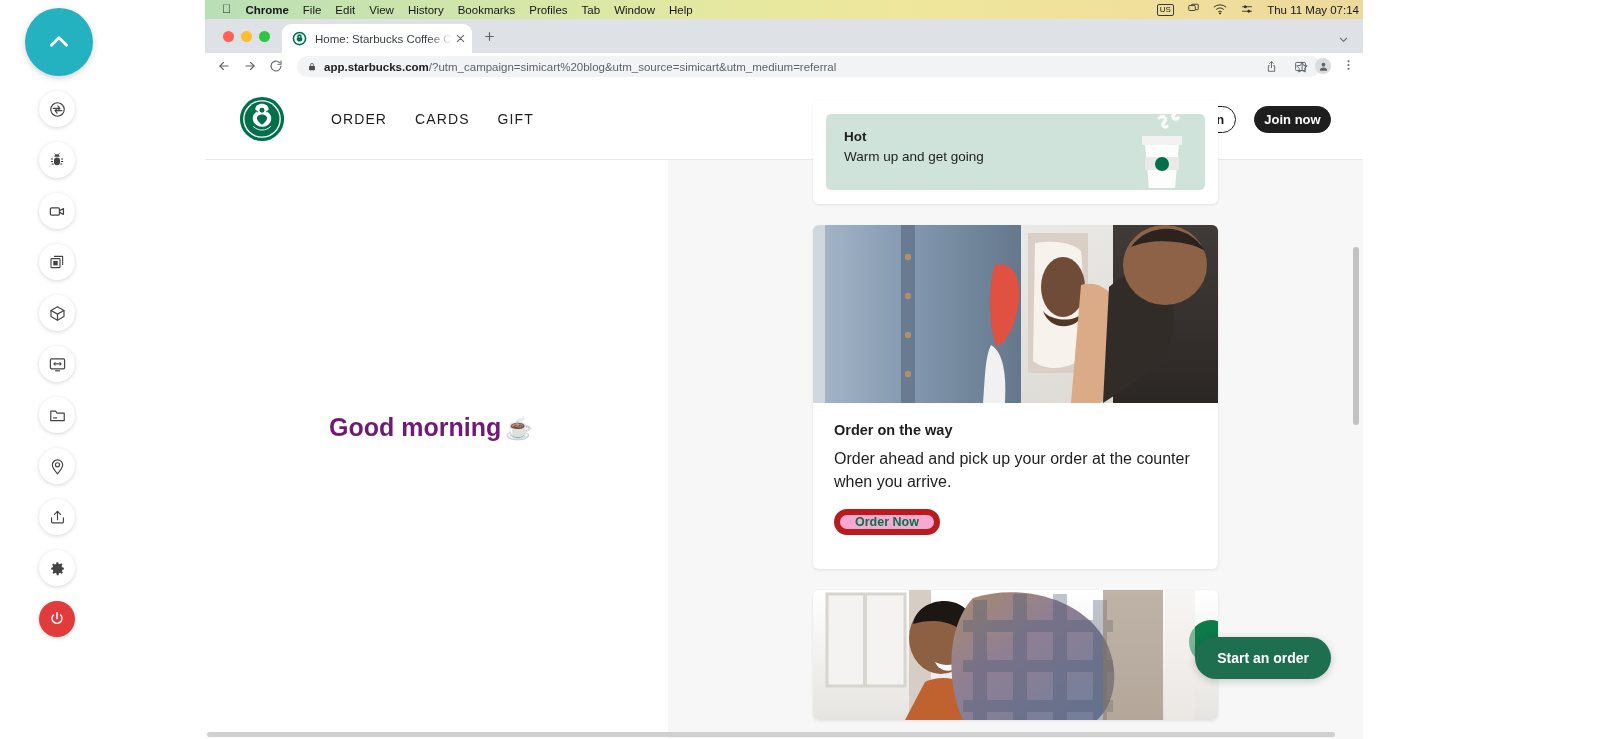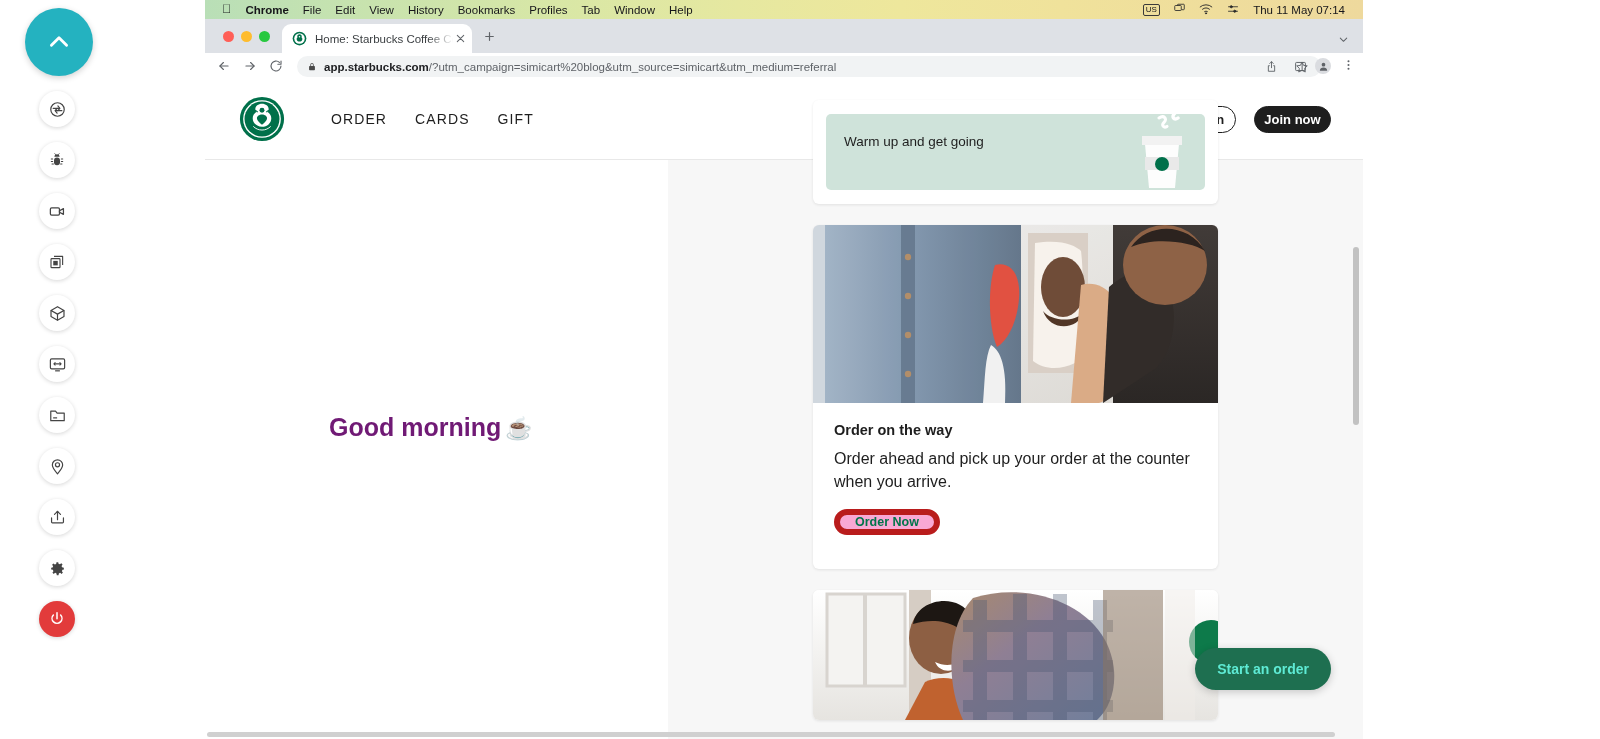--- a/index.html
+++ b/index.html
@@ -42,21 +42,21 @@
     position: absolute; left: 0; top: 0; width: 1158px; height: 19px;
     background: linear-gradient(to right,
       #b9dfb7 0%, #c8e3ae 14%, #d8e7a6 30%, #e6e8a0 46%,
       #eee79c 60%, #f0e29b 74%, #efdd9c 88%, #eed99d 100%);
     display: flex; align-items: center;
     font-size: 11.5px; color: #16161a;
   }
   #menubar .apple { margin-left: 17px; font-size: 12.5px; line-height: 1; }
   #menubar .mi { margin-left: 14px; white-space: nowrap; }
   #menubar .mi.bold { font-weight: bold; }
-  #menubar .right { margin-left: auto; display: flex; align-items: center; gap: 13px; margin-right: 18px; }
+  #menubar .right { margin-left: auto; display: flex; align-items: center; gap: 13px; margin-right: 4px; }
   #menubar .kbd {
     border: 1px solid #3a3a3a; border-radius: 2px;
     font-size: 8px; padding: 0px 2px; line-height: 10px; letter-spacing: .2px;
   }
   #menubar .clock { font-size: 11.5px; white-space: nowrap; }
 
   
   #tabstrip {
     position: absolute; left: 0; top: 19px; width: 1158px; height: 34px;
     background: #dee1e6;
@@ -166,22 +166,22 @@
   #ordernow {
     margin-top: 16px; display: inline-flex; align-items: center; justify-content: center;
     height: 26px; padding: 0 15px; border: 6px solid #b91c1c; border-radius: 50px;
     color: #00754a; font-size: 12.5px; font-weight: 700; background: #f9a8d4;
   }
 
   #rewardcard { margin-top: 21px; }
 
   
   #startorder {
-    position: absolute; right: 32px; bottom: 49px;
-    height: 42px; padding: 0 22px; background: #1e6f50; color: #5eead4;
+    position: absolute; right: 32px; bottom: 60px;
+    height: 42px; padding: 0 22px; background: #1e6f50; color: #ffffff;
     border-radius: 50px; display: flex; align-items: center; justify-content: center;
     font-size: 14px; font-weight: 700; box-shadow: 0 2px 8px rgba(0,0,0,.2);
     z-index: 30; white-space: nowrap;
   }
 
   
   #vscroll { position: absolute; right: 4px; top: 168px; width: 6px; height: 178px; background: #c2c2c2; border-radius: 3px; z-index: 25; }
   #hscroll { position: absolute; left: 2px; bottom: 2px; width: 1128px; height: 5px; background: #d0d0d0; border-radius: 3px; z-index: 25; }
 
   
@@ -499,20 +499,21 @@
         <div id="greeting">
           <span>Good morning</span><span class="emoji">☕</span>
         </div>
       </div>
 
       <div id="rightpane">
         <div id="cardcol">
 
           <div class="wcard" id="hotcard">
             <div id="hotinner">
+              <div class="h1">Hot</div>
               <div class="h2">Warm up and get going</div>
               <span id="cupart">
                 <svg width="62" height="88" viewBox="0 0 62 88">
                   <path d="M40 6c6-4 10 1 6 5s-1 8 3 5" stroke="#fff" stroke-width="3.4" fill="none" stroke-linecap="round"></path>
                   <path d="M30 16c5-3.4 8.6.8 5 4.4-3 3 0 6 3 4" stroke="#fff" stroke-width="3" fill="none" stroke-linecap="round"></path>
                   <path d="M16 42h34l-4 44H20z" fill="#fdfdfd"></path>
                   <path d="M13 34h40v9H13z" fill="#f2f2f2"></path>
                   <rect x="16" y="55" width="34" height="13" fill="#e9e9e9"></rect>
                   <circle cx="33" cy="62" r="7" fill="#00704a"></circle>
                 </svg>

